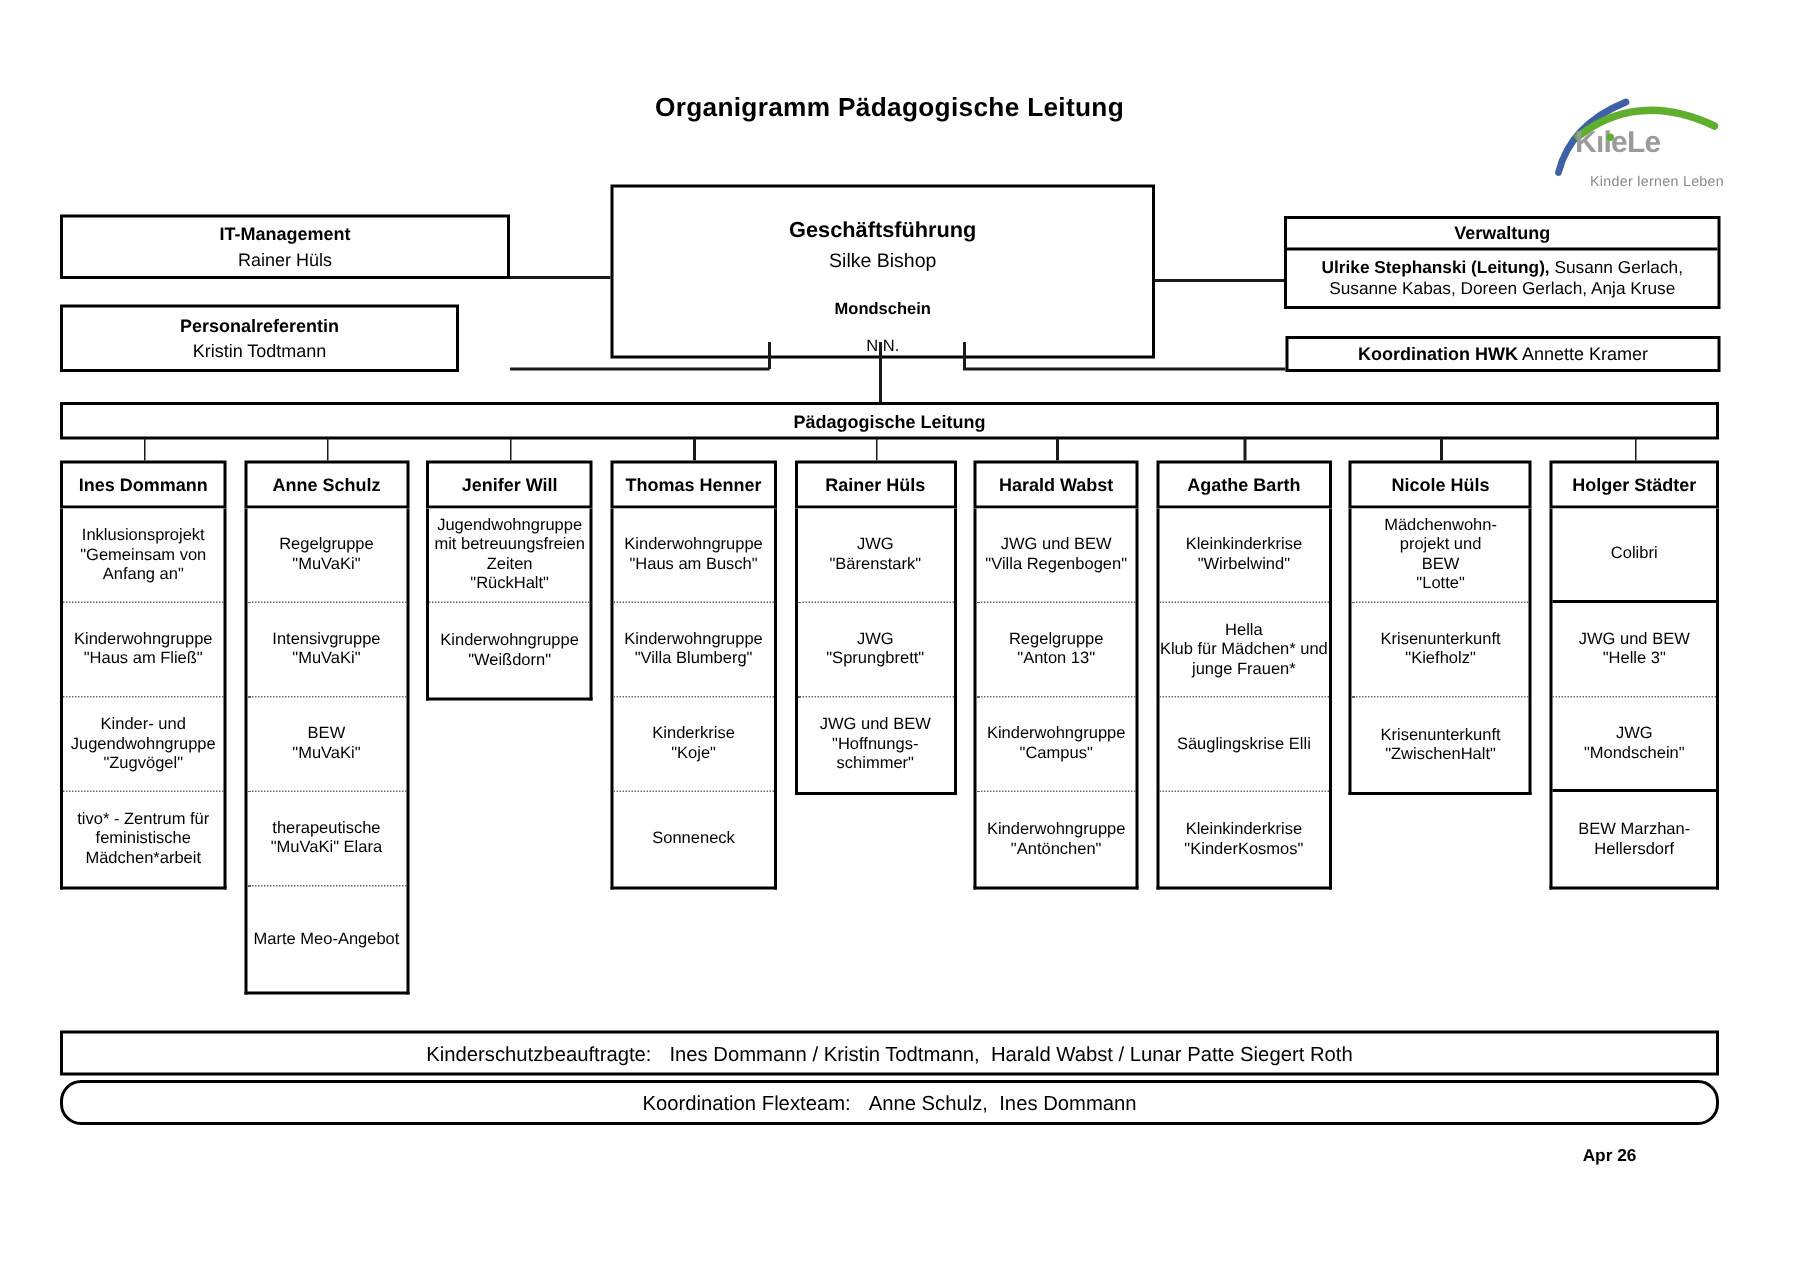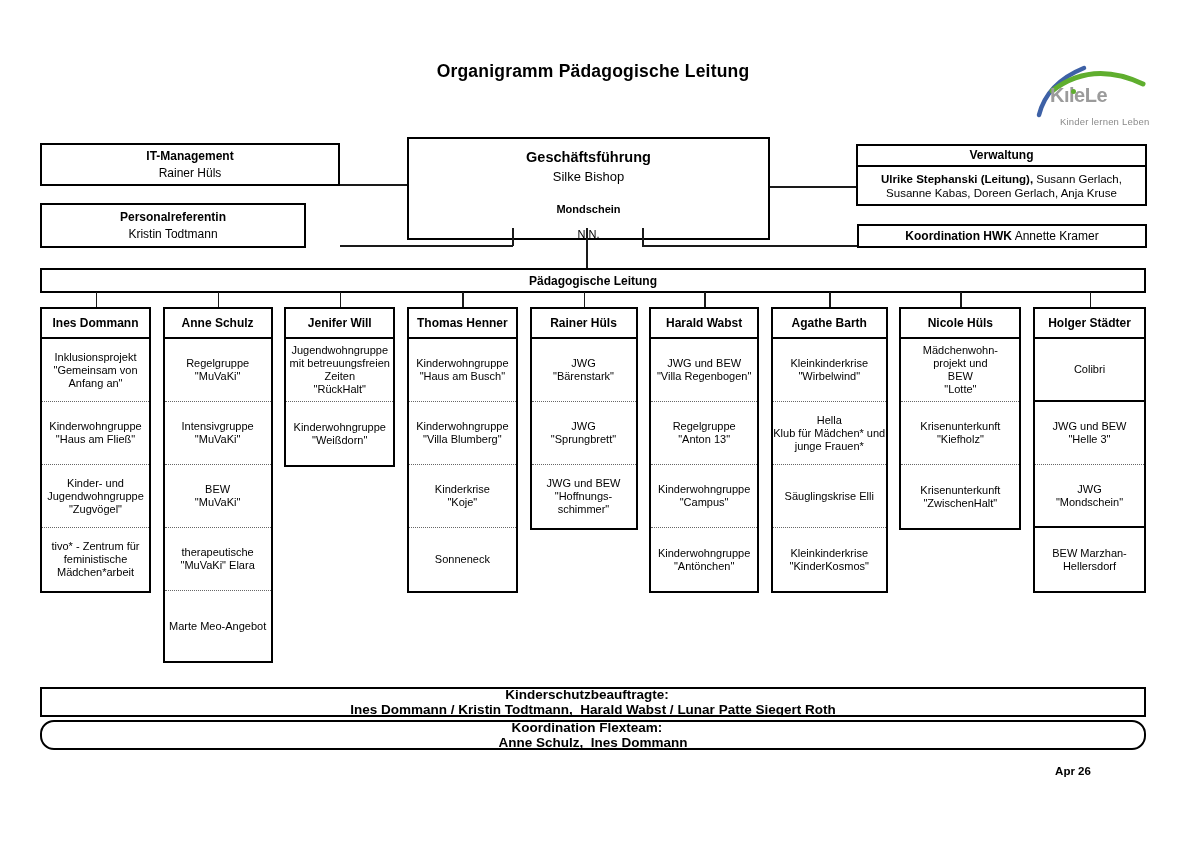--- a/index.html
+++ b/index.html
@@ -35,21 +35,21 @@
   
   .obox { border:2px solid #000; background:#fff; display:flex; flex-direction:column;
           align-items:center; justify-content:center; text-align:center; }
   .b { font-weight:bold; }
 
   #box-it   { left:40px;  top:143px; width:300px; height:43px; }
   #box-pers { left:40px;  top:203px; width:266px; height:45px; }
   .twoLine .t1 { font-size:12px; font-weight:bold; line-height:15px; }
   .twoLine .t2 { font-size:12px; line-height:15px; margin-top:2px; }
 
-  #box-gf { left:407px; top:137px; width:363px; height:103px; justify-content:flex-start; padding-top:9px; }
+  #box-gf { left:407px; top:123px; width:363px; height:116px; justify-content:flex-start; padding-top:20px; }
   #box-gf .gf-title { font-size:14.5px; font-weight:bold; line-height:18px; }
   #box-gf .gf-person { font-size:13px; line-height:17px; margin-top:2px; }
   #box-gf .gf-sub { font-size:11px; font-weight:bold; margin-top:18px; line-height:13px; }
   #box-gf .gf-subperson { font-size:11px; margin-top:12px; line-height:13px; }
 
   #box-verw { left:856px; top:144px; width:291px; height:62px; padding:0; }
   #box-verw .vw-head { width:100%; border-bottom:2px solid #000; font-size:12px; font-weight:bold;
                        padding:2px 0 3px 0; }
   #box-verw .vw-body { flex:1; display:flex; flex-direction:column; justify-content:center;
                        font-size:11.5px; line-height:14px; white-space:pre; }
@@ -72,21 +72,21 @@
                 font-size:12px; font-weight:bold; background:#fff; }
   .col-body { border:2px solid #000; border-top:none; background:#fff; }
   .cell { height:63px; display:flex; align-items:center; justify-content:center; text-align:center;
           font-size:11px; line-height:13px; white-space:pre; }
   .col-body .cell:not(:last-child) { border-bottom:1px dotted #666; }
   .org-col:nth-child(2) .col-body .cell:last-child { height:70px; }
   .org-col:nth-child(9) .col-body .cell:nth-child(1),
   .org-col:nth-child(9) .col-body .cell:nth-child(3) { border-bottom:2px solid #000; }
 
   
-  .footer-bar { left:40px; width:1106px; height:30px; font-size:13.5px; flex-direction:column;font-weight:bold; }
+  .footer-bar { left:40px; width:1106px; height:30px; font-size:13.5px; flex-direction:row; }
   #bar-kinderschutz { top:687px; }
   #bar-flexteam { top:720px;border-radius:14px; }
   .footer-bar .fb-label { margin-right:12px; }
   .footer-bar .fb-value { white-space:pre; }
 
   #date-label { left:1000px; top:765px; width:146px; text-align:center;
                 font-size:11.5px; font-weight:bold; }
 </style>
 </head>
 <body>

